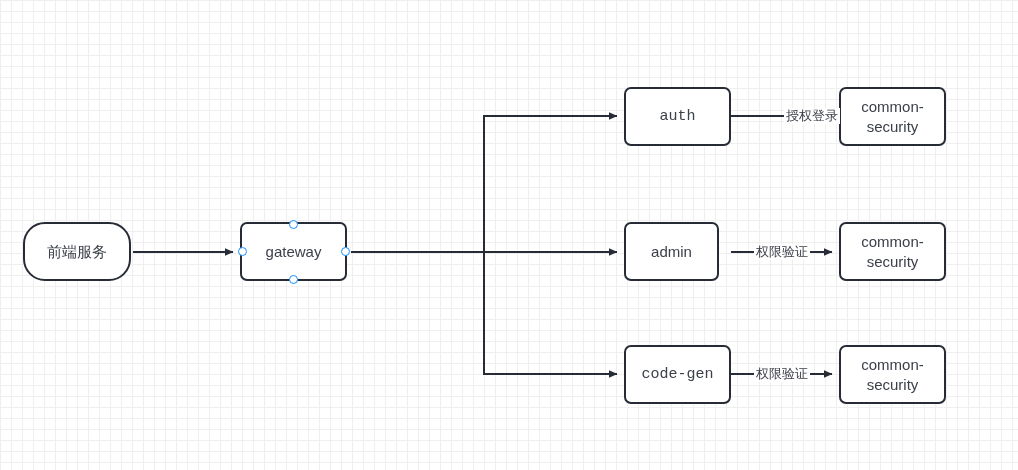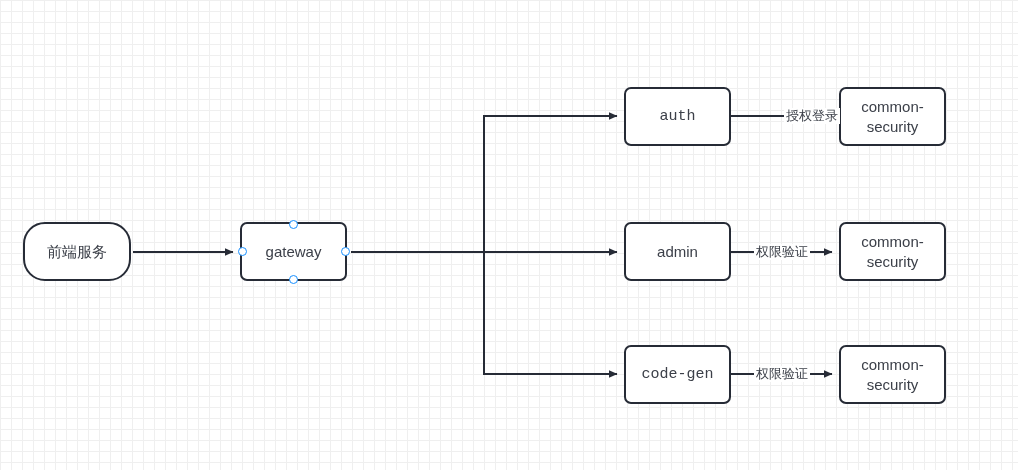--- a/index.html
+++ b/index.html
@@ -101,21 +101,21 @@
       <div class="node" style="left: 240px; top: 222px; width: 107px; height: 59px;">
         <span class="node-label">gateway</span>
         <span class="port" style="left: calc(50% - 4.5px); top: calc(0% - 4.5px);"></span>
         <span class="port" style="left: calc(50% - 4.5px); top: calc(100% - 4.5px);"></span>
         <span class="port" style="left: calc(0% - 4.5px); top: calc(50% - 4.5px);"></span>
         <span class="port" style="left: calc(100% - 4.5px); top: calc(50% - 4.5px);"></span>
       </div>
       <div class="node" style="left: 624px; top: 87px; width: 107px; height: 59px; font-family: Liberation Mono, monospace;">
         <span class="node-label">auth</span>
       </div>
-      <div class="node" style="left: 624px; top: 222px; width: 107px; height: 59px;">
+      <div class="node" style="left: 624px; top: 222px; width: 95px; height: 59px;">
         <span class="node-label">admin</span>
       </div>
       <div class="node" style="left: 624px; top: 345px; width: 107px; height: 59px; font-family: Liberation Mono, monospace;">
         <span class="node-label">code-gen</span>
       </div>
       <div class="node" style="left: 839px; top: 87px; width: 107px; height: 59px;">
         <span class="node-label">common-
 security</span>
       </div>
       <div class="node" style="left: 839px; top: 222px; width: 107px; height: 59px;">

